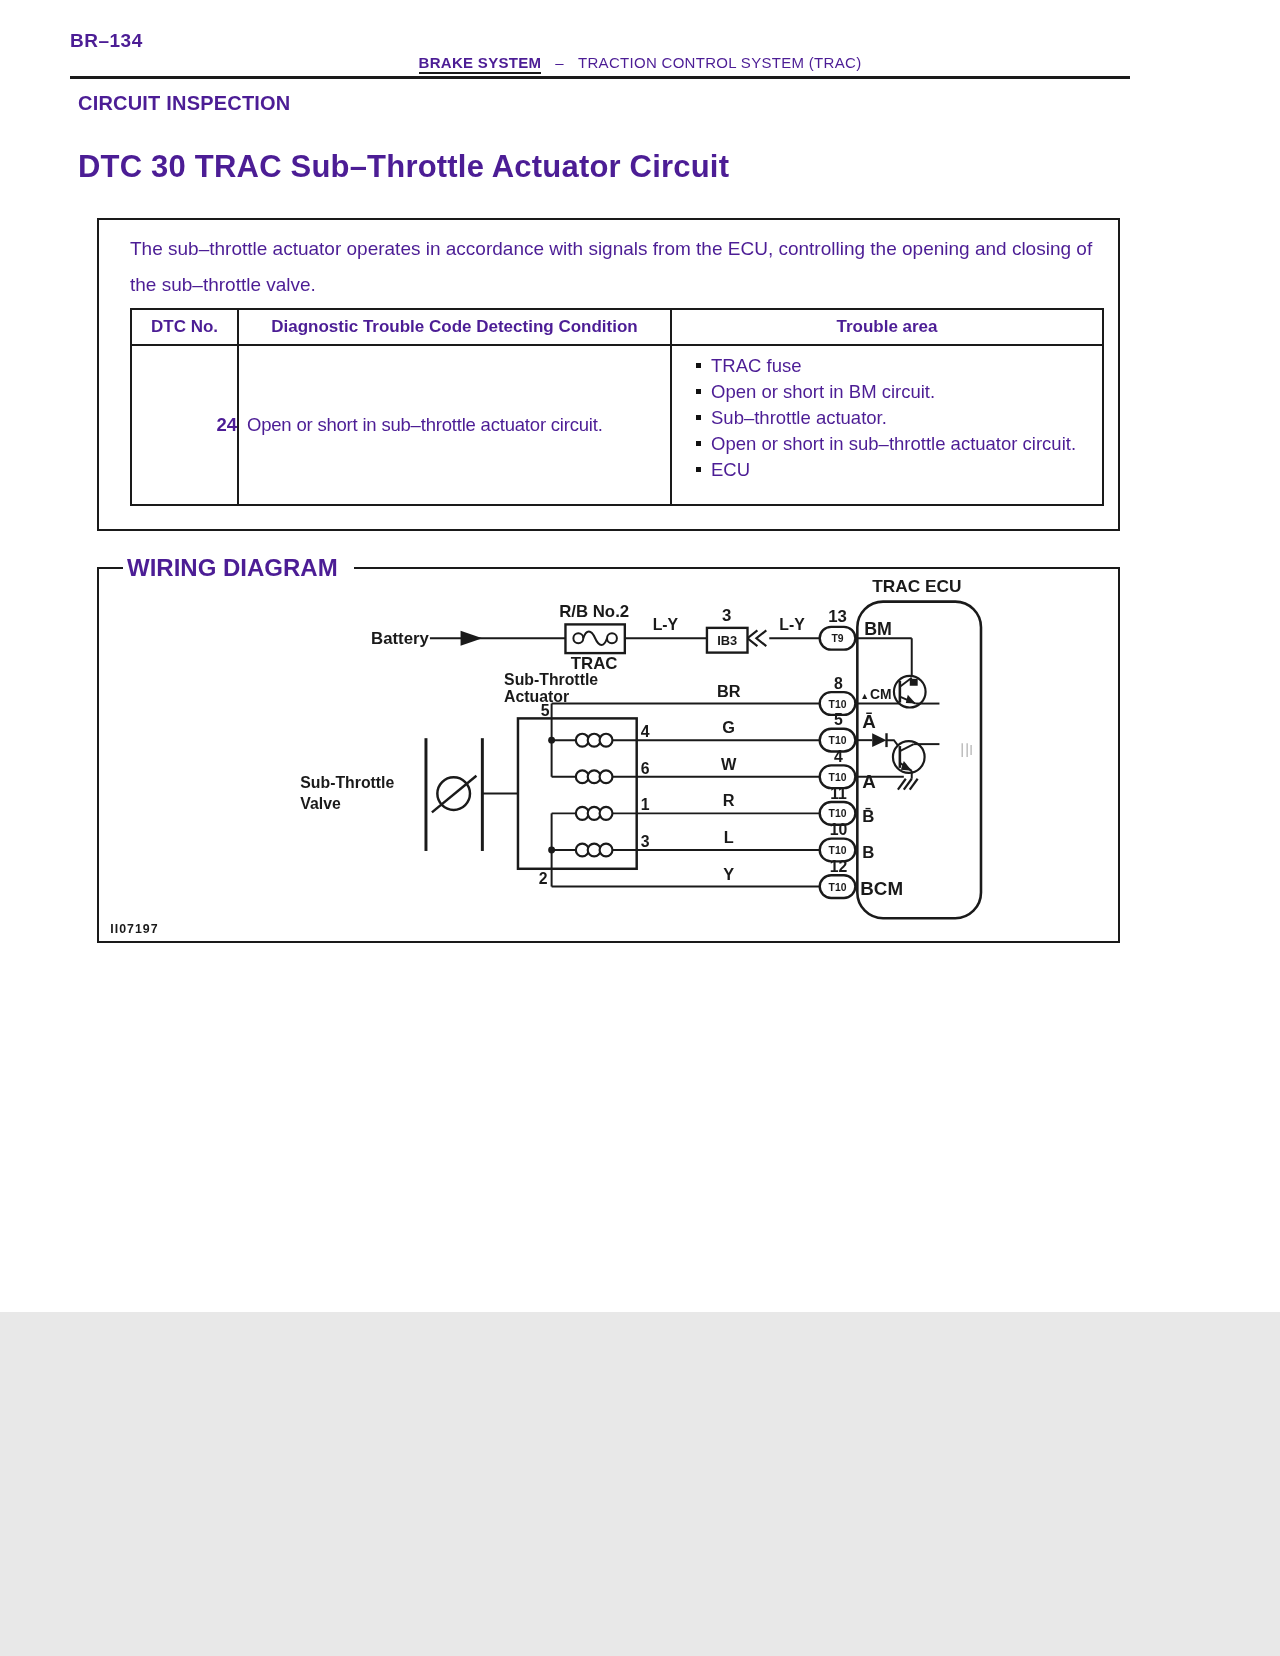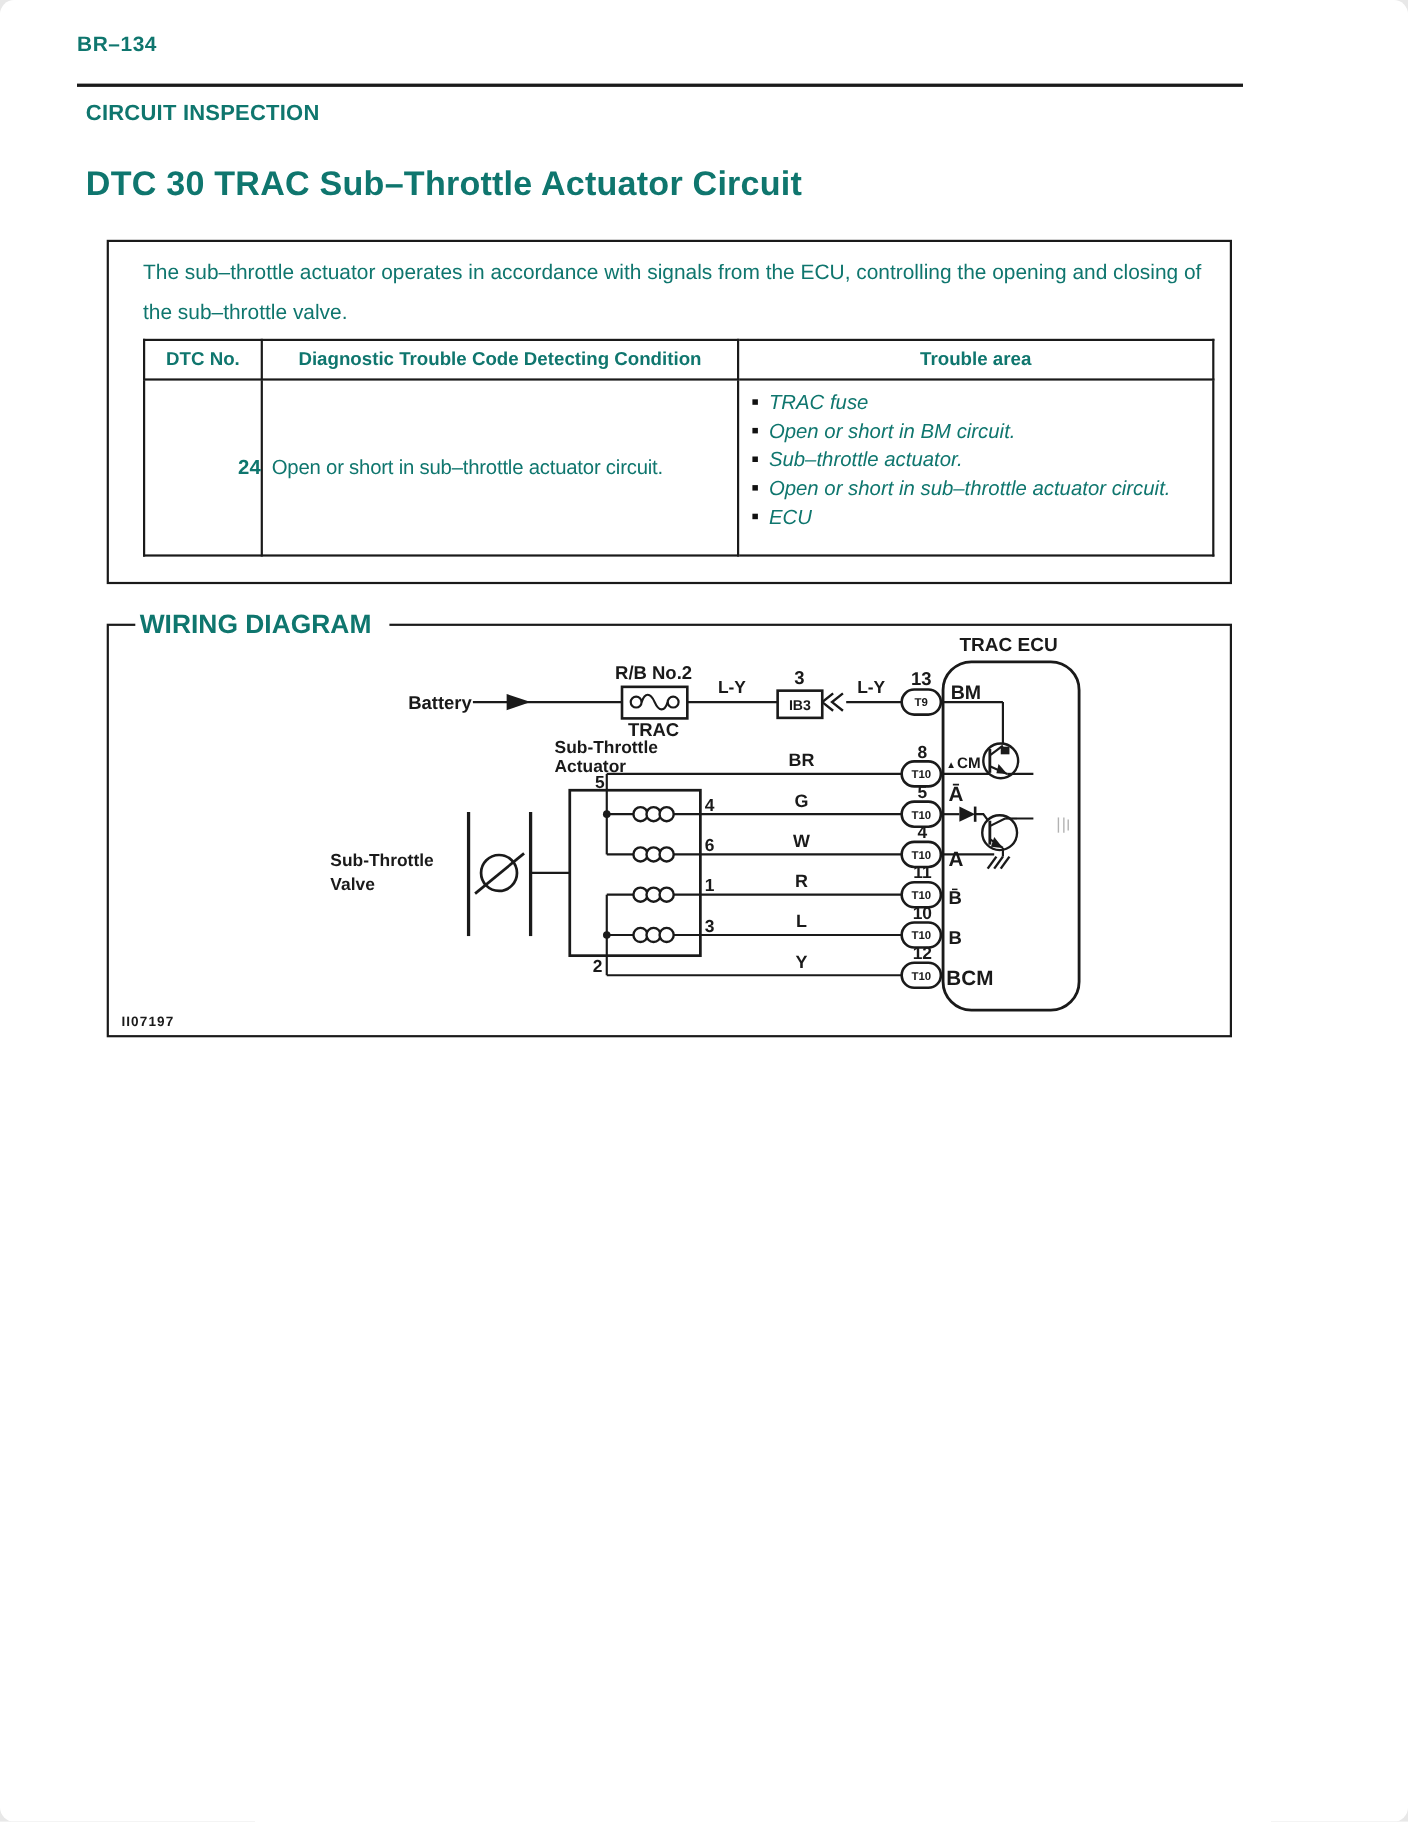--- a/index.html
+++ b/index.html
@@ -1,19 +1,19 @@
 <!DOCTYPE html>
 <html><head>
 <meta charset="utf-8">
 <style>
   * { margin:0; padding:0; box-sizing:border-box; }
   body { background:#e8e8e8; font-family:"Liberation Sans", sans-serif; }
   .page {
-    position:relative; width:1280px; height:1656px; margin:0 auto;
-    background:#ffffff; color:#0f766e; overflow:hidden;border-radius:13px;
+    position:relative; width:1280px; height:1312px; margin:0 auto;
+    background:#ffffff; color:#4c1d95; overflow:hidden;
   }
   .abs { position:absolute; }
   .page-number { left:70px; top:30px; font-size:19px; font-weight:bold; letter-spacing:.5px; }
   .running-head { left:0; right:0; top:54px; text-align:center; font-size:15px; letter-spacing:.3px; }
   .running-head .sys { font-weight:bold; border-bottom:2px solid #1a1a1a; padding-bottom:1px; }
   .running-head .sep { margin:0 14px; }
   .top-rule { left:70px; top:76px; width:1060px; height:3px; background:#1a1a1a; }
   .h1 { left:78px; top:92px; font-size:20px; font-weight:bold; letter-spacing:.2px; }
   .h2 { left:78px; top:149px; font-size:31px; font-weight:bold; letter-spacing:.2px; }
 
@@ -26,35 +26,38 @@
   }
   .desc-body { position:absolute; left:31px; top:11px; width:985px; font-size:19px; line-height:36px; }
 
   table.dtc { position:absolute; left:31px; top:88px; width:972px; border-collapse:collapse; table-layout:fixed; }
   table.dtc th, table.dtc td { border:2px solid #1a1a1a; }
   table.dtc th { height:36px; font-size:17px; font-weight:bold; text-align:center; }
   table.dtc td { height:160px; font-size:18.5px; }
   .col-dtc { width:107px; } .col-cond { width:433px; } .col-area { width:432px; }
   td.dtc-no { text-align:right; vertical-align:middle; font-size:23px; font-weight:bold; }
   td.cond { vertical-align:middle; padding:0 4px 0 8px; letter-spacing:-0.2px; }
-  td.areas { vertical-align:top; padding:8px 4px 4px 12px;font-style:italic; }
+  td.areas { vertical-align:top; padding:8px 4px 4px 24px; }
   ul.trouble { list-style:none; }
   ul.trouble li { display:flex; line-height:24px; margin-bottom:2px; }
   ul.trouble .sq { width:5px; height:5px; background:#111; margin:9px 10px 0 0; flex-shrink:0; }
 
   svg text { fill:#1a1a1a; font-family:"Liberation Sans", sans-serif; font-weight:bold; }
   .fig-svg { position:absolute; inset:0; }
 </style>
 </head>
 <body>
 
 <div class="page">
 
   <div class="abs page-number">BR–134</div>
 
+  <div class="abs running-head">
+    <span class="sys">BRAKE SYSTEM</span><span class="sep">–</span><span>TRACTION CONTROL SYSTEM (TRAC)</span>
+  </div>
   <div class="abs top-rule"></div>
 
   <div class="abs h1">CIRCUIT INSPECTION</div>
   <div class="abs h2">DTC 30 TRAC Sub–Throttle Actuator Circuit</div>
 
   <div class="section-box desc-box">
     <div class="desc-body">The sub–throttle actuator operates in accordance with signals from the ECU, controlling the opening and closing of the sub–throttle valve.</div>
 
     <table class="dtc">
       <colgroup>

